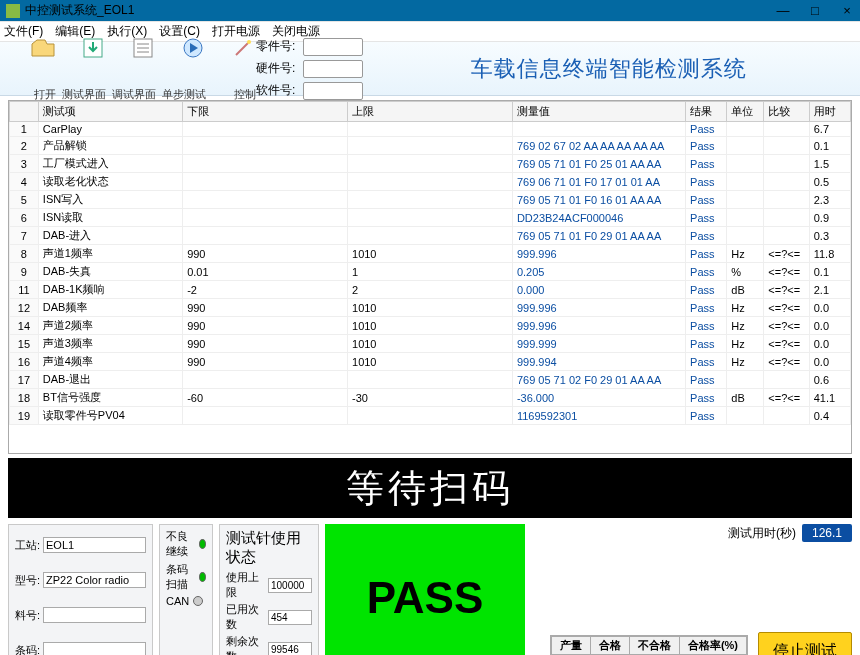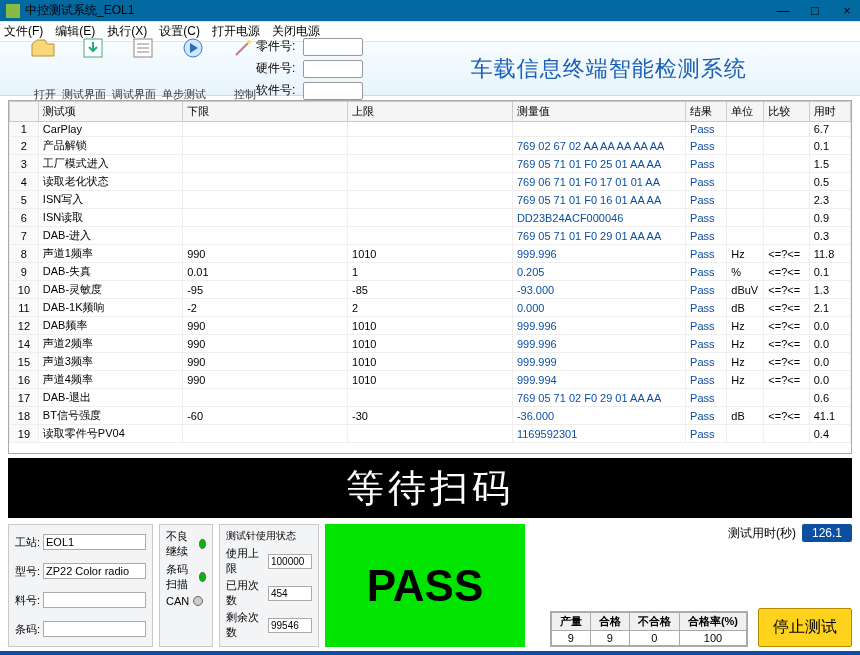--- a/index.html
+++ b/index.html
@@ -29,21 +29,21 @@
 .panel { border: 1px solid #c9c9c9; background: #f3f4f6; padding: 4px 6px; font-size: 11px; }
 .panel.station { width: 145px; display: grid; grid-template-columns: 28px 1fr; row-gap: 3px; align-items: center; }
 .panel.station label { font-size: 11px; }
 .panel.station input { width: 100%; height: 16px; border: 1px solid #aaa; font-size: 11px; padding: 0 2px; }
 .panel.flags { width: 54px; display: flex; flex-direction: column; gap: 3px; }
 .flagrow { display: flex; align-items: center; gap: 4px; font-size: 11px; }
 .dot { width: 10px; height: 10px; border-radius: 50%; border: 1px solid #666; }
 .dot.green { background: #0b0; }
 .dot.grey { background: #ccc; }
 .panel.probe { width: 100px; }
-.fieldset-title { font-size: 10px; margin-bottom: 3px; }
+.fieldset-title { font-size: 15px; margin-bottom: 3px; }
 .probe-row { display: flex; align-items: center; gap: 3px; margin-bottom: 2px; font-size: 11px; }
 .probe-row input { width: 44px; height: 15px; border: 1px solid #aaa; font-size: 10px; text-align: left; padding: 0 2px; }
 .passbox { width: 200px; background: #00e400; display: flex; align-items: center; justify-content: center; font-size: 44px; font-weight: bold; color: #000; }
 .summary { flex: 1; display: flex; flex-direction: column; align-items: flex-end; justify-content: space-between; }
 .timing { display: flex; align-items: center; gap: 6px; }
 .timing .val { background: #0b4ea2; color: #fff; padding: 2px 10px; font-size: 12px; border-radius: 2px; }
 .counts { border: 1px solid #aaa; }
 .counts table { border-collapse: collapse; font-size: 11px; }
 .counts th, .counts td { border: 1px solid #aaa; padding: 1px 8px; text-align: center; background: #fff; }
 .counts th { background: #f0f0f0; }
@@ -241,31 +241,20 @@
             <td>DAB-失真</td>
             <td>0.01</td>
             <td>1</td>
             <td class="blue">0.205</td>
             <td class="blue">Pass</td>
             <td>%</td>
             <td>&lt;=?&lt;=</td>
             <td>0.1</td>
           </tr>
           <tr>
-            <td class="rownum">10</td>
-            <td>DAB-灵敏度</td>
-            <td>-95</td>
-            <td>-85</td>
-            <td class="blue">-93.000</td>
-            <td class="blue">Pass</td>
-            <td>dBuV</td>
-            <td>&lt;=?&lt;=</td>
-            <td>1.3</td>
-          </tr>
-          <tr>
             <td class="rownum">11</td>
             <td>DAB-1K频响</td>
             <td>-2</td>
             <td>2</td>
             <td class="blue">0.000</td>
             <td class="blue">Pass</td>
             <td>dB</td>
             <td>&lt;=?&lt;=</td>
             <td>2.1</td>
           </tr>

